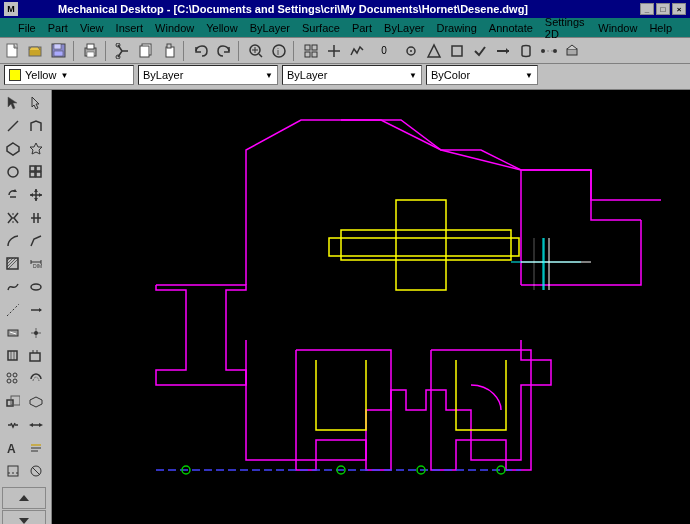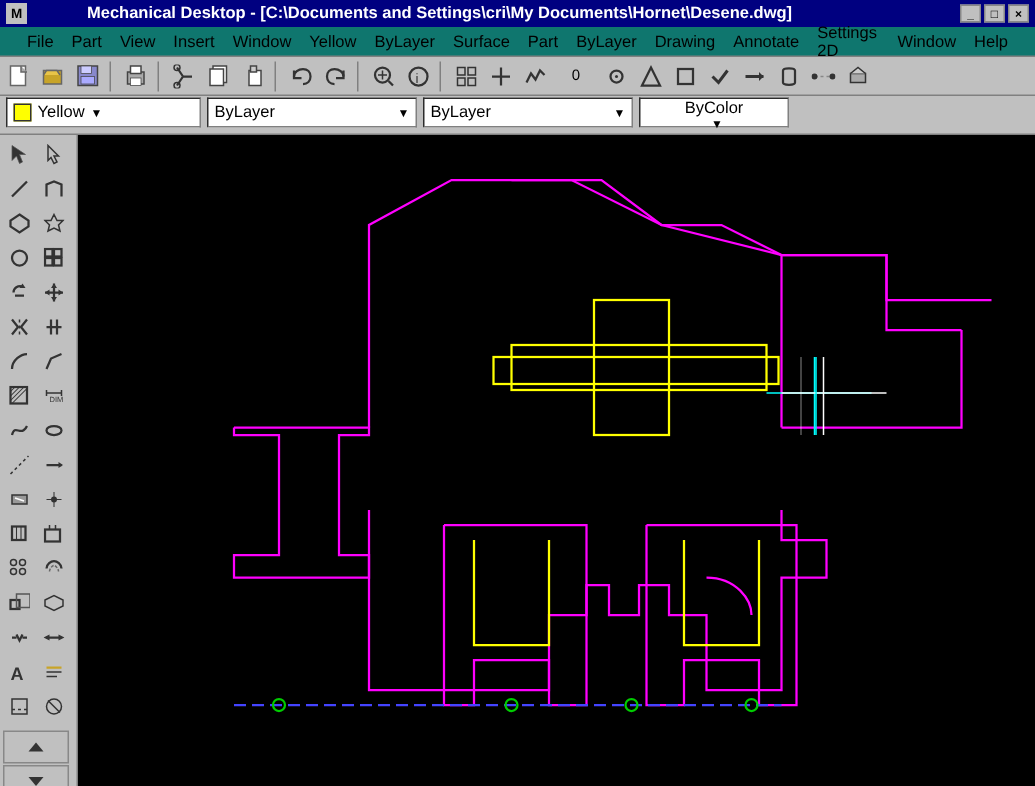--- a/index.html
+++ b/index.html
@@ -310,21 +310,21 @@
     <span class="dd-arrow">▼</span>
   </div>
   <div class="dropdown-box" style="width:140px;">
     <span style="flex:1;">ByLayer</span>
     <span class="dd-arrow">▼</span>
   </div>
   <div class="dropdown-box" style="width:140px;">
     <span style="flex:1;">ByLayer</span>
     <span class="dd-arrow">▼</span>
   </div>
-  <div class="dropdown-box" style="width:100px;flex-direction:column;">
+  <div class="dropdown-box" style="width:112px;">
     <span style="flex:1;">ByColor</span>
     <span class="dd-arrow">▼</span>
   </div>
 </div>
 
 <div id="main">
 
   <div id="left-toolbar">
 
     <div class="lt-row">

